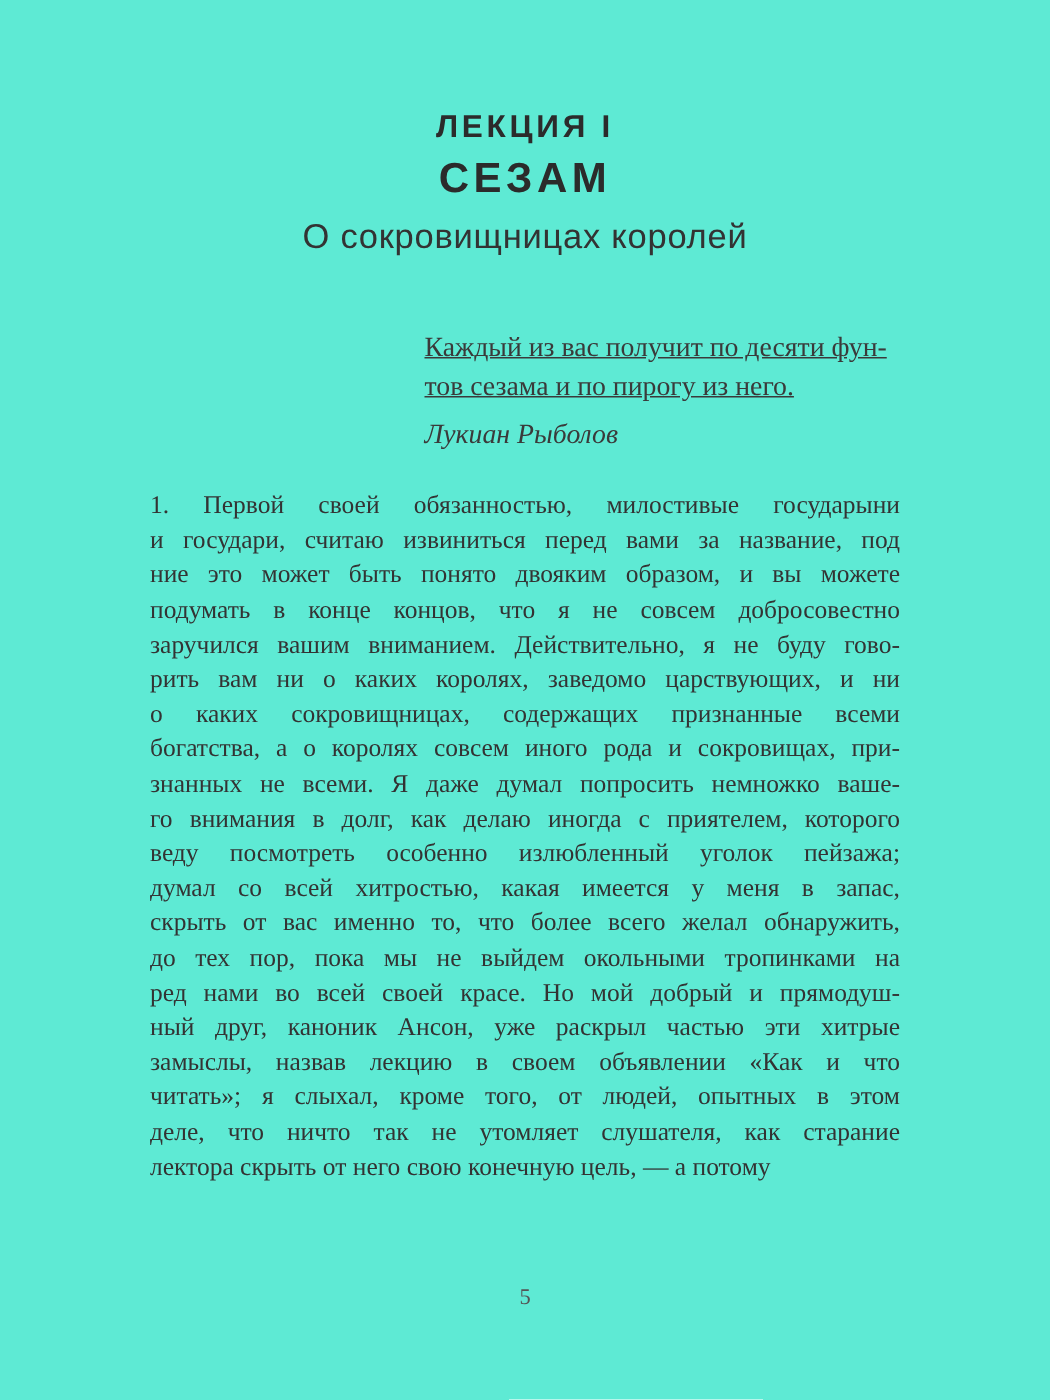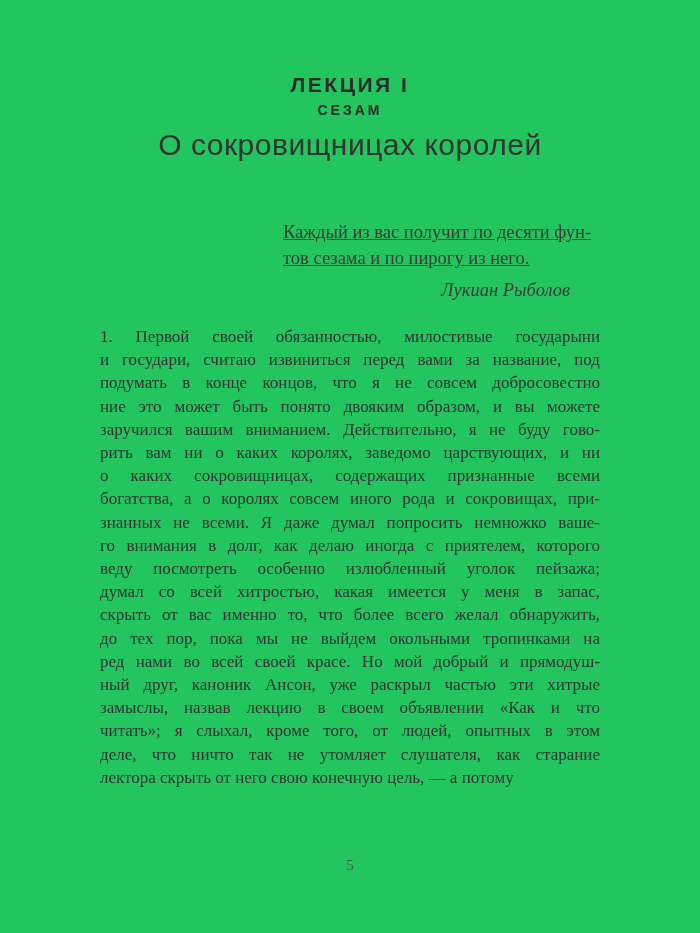--- a/index.html
+++ b/index.html
@@ -5,21 +5,21 @@
   html, body {
     margin: 0;
     padding: 0;
     background: #ffffff;
   }
   .page {
     position: relative;
     width: 700px;
     height: 933px;
     margin: 0 auto;
-    background: #22c55e;
+    background: #5eead4;
     font-family: "Liberation Serif", serif;
     color: #343434;
     overflow: hidden;
   }
 
   
   .heading {
     position: absolute;
     top: 72px;
     left: 0;
@@ -28,28 +28,28 @@
     font-family: "Liberation Sans", sans-serif;
     color: #2b2b2b;
   }
   .heading .lecture {
     font-size: 21px;
     font-weight: bold;
     letter-spacing: 2.5px;
     line-height: 1.2;
   }
   .heading .chapter {
-    font-size: 14px;
+    font-size: 28px;
     font-weight: bold;
     letter-spacing: 3px;
     margin-top: 5px;
     line-height: 1.2;
   }
   .heading .subtitle {
-    font-size: 30px;
+    font-size: 23px;
     font-weight: normal;
     letter-spacing: 0.5px;
     margin-top: 8px;
     line-height: 1.2;
     color: #333333;
   }
 
   
   .epigraph {
     position: absolute;
@@ -61,21 +61,20 @@
     color: #3a3a3a;
     box-sizing: border-box;
   }
   .epigraph .line {
     text-align: left;
     text-decoration: underline;
   }
   .epigraph .attribution {
     margin-top: 6px;
     padding-right: 30px;
-    text-align: right;
     font-style: italic;
   }
 
   
   .body-text {
     position: absolute;
     top: 325px;
     left: 100px;
     width: 500px;
     font-size: 17px;
@@ -118,22 +117,22 @@
     <div>
         <div class="line">Каждый из вас получит по десяти фун-</div>
         <div class="line last">тов сезама и по пирогу из него.</div>
       </div>
     <div class="attribution">Лукиан Рыболов</div>
   </div>
 
   <div class="body-text">
       <div class="line">1.  Первой своей обязанностью, милостивые государыни</div>
       <div class="line">и государи, считаю извиниться перед вами за название, под</div>
+      <div class="line">ние это может быть понято двояким образом, и вы можете</div>
       <div class="line">подумать в конце концов, что я не совсем добросовестно</div>
-      <div class="line">ние это может быть понято двояким образом, и вы можете</div>
       <div class="line">заручился вашим вниманием. Действительно, я не буду гово-</div>
       <div class="line">рить вам ни о каких королях, заведомо царствующих, и ни</div>
       <div class="line">о каких сокровищницах, содержащих признанные всеми</div>
       <div class="line">богатства, а о королях совсем иного рода и сокровищах, при-</div>
       <div class="line">знанных не всеми. Я даже думал попросить немножко ваше-</div>
       <div class="line">го внимания в долг, как делаю иногда с приятелем, которого</div>
       <div class="line">веду посмотреть особенно излюбленный уголок пейзажа;</div>
       <div class="line">думал со всей хитростью, какая имеется у меня в запас,</div>
       <div class="line">скрыть от вас именно то, что более всего желал обнаружить,</div>
       <div class="line">до тех пор, пока мы не выйдем окольными тропинками на</div>

